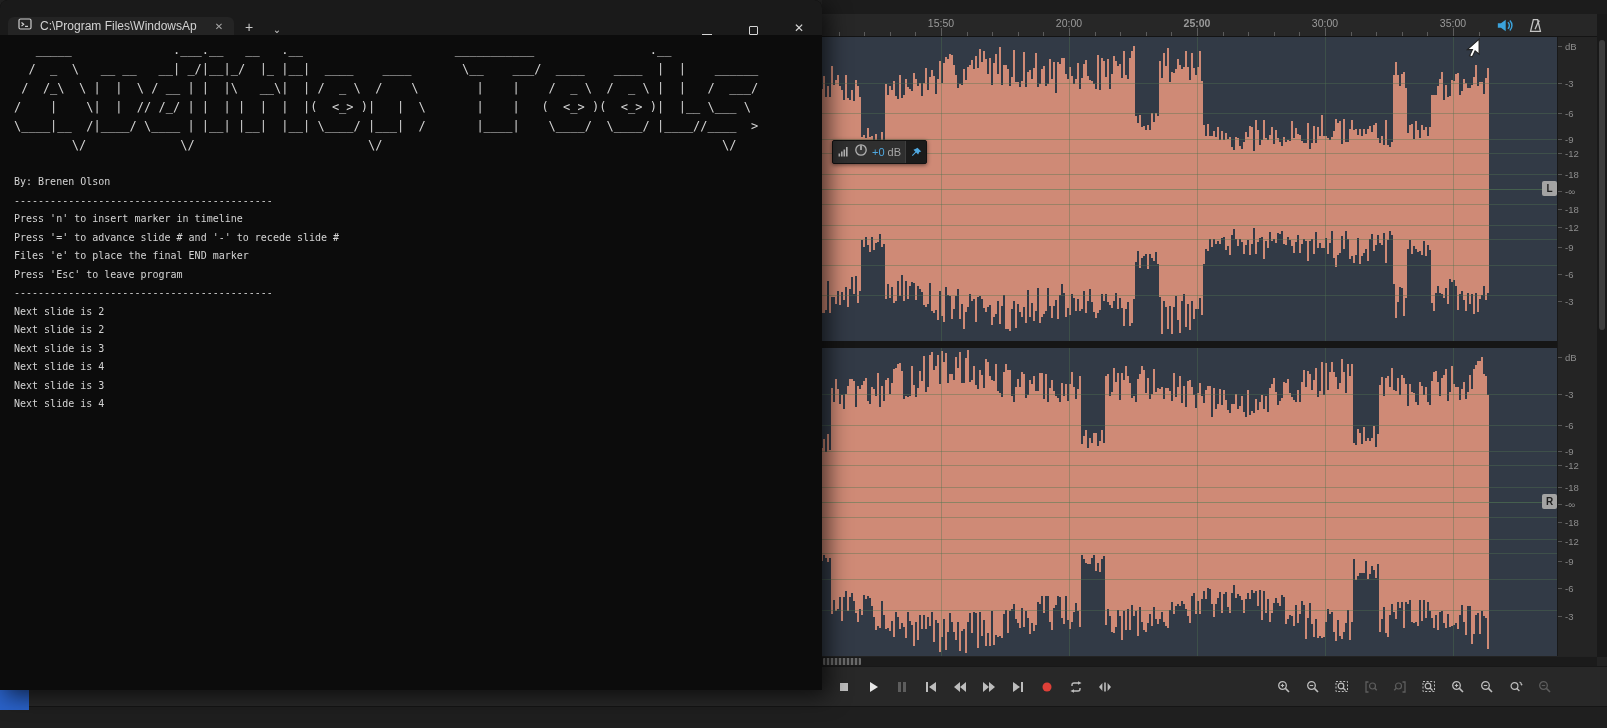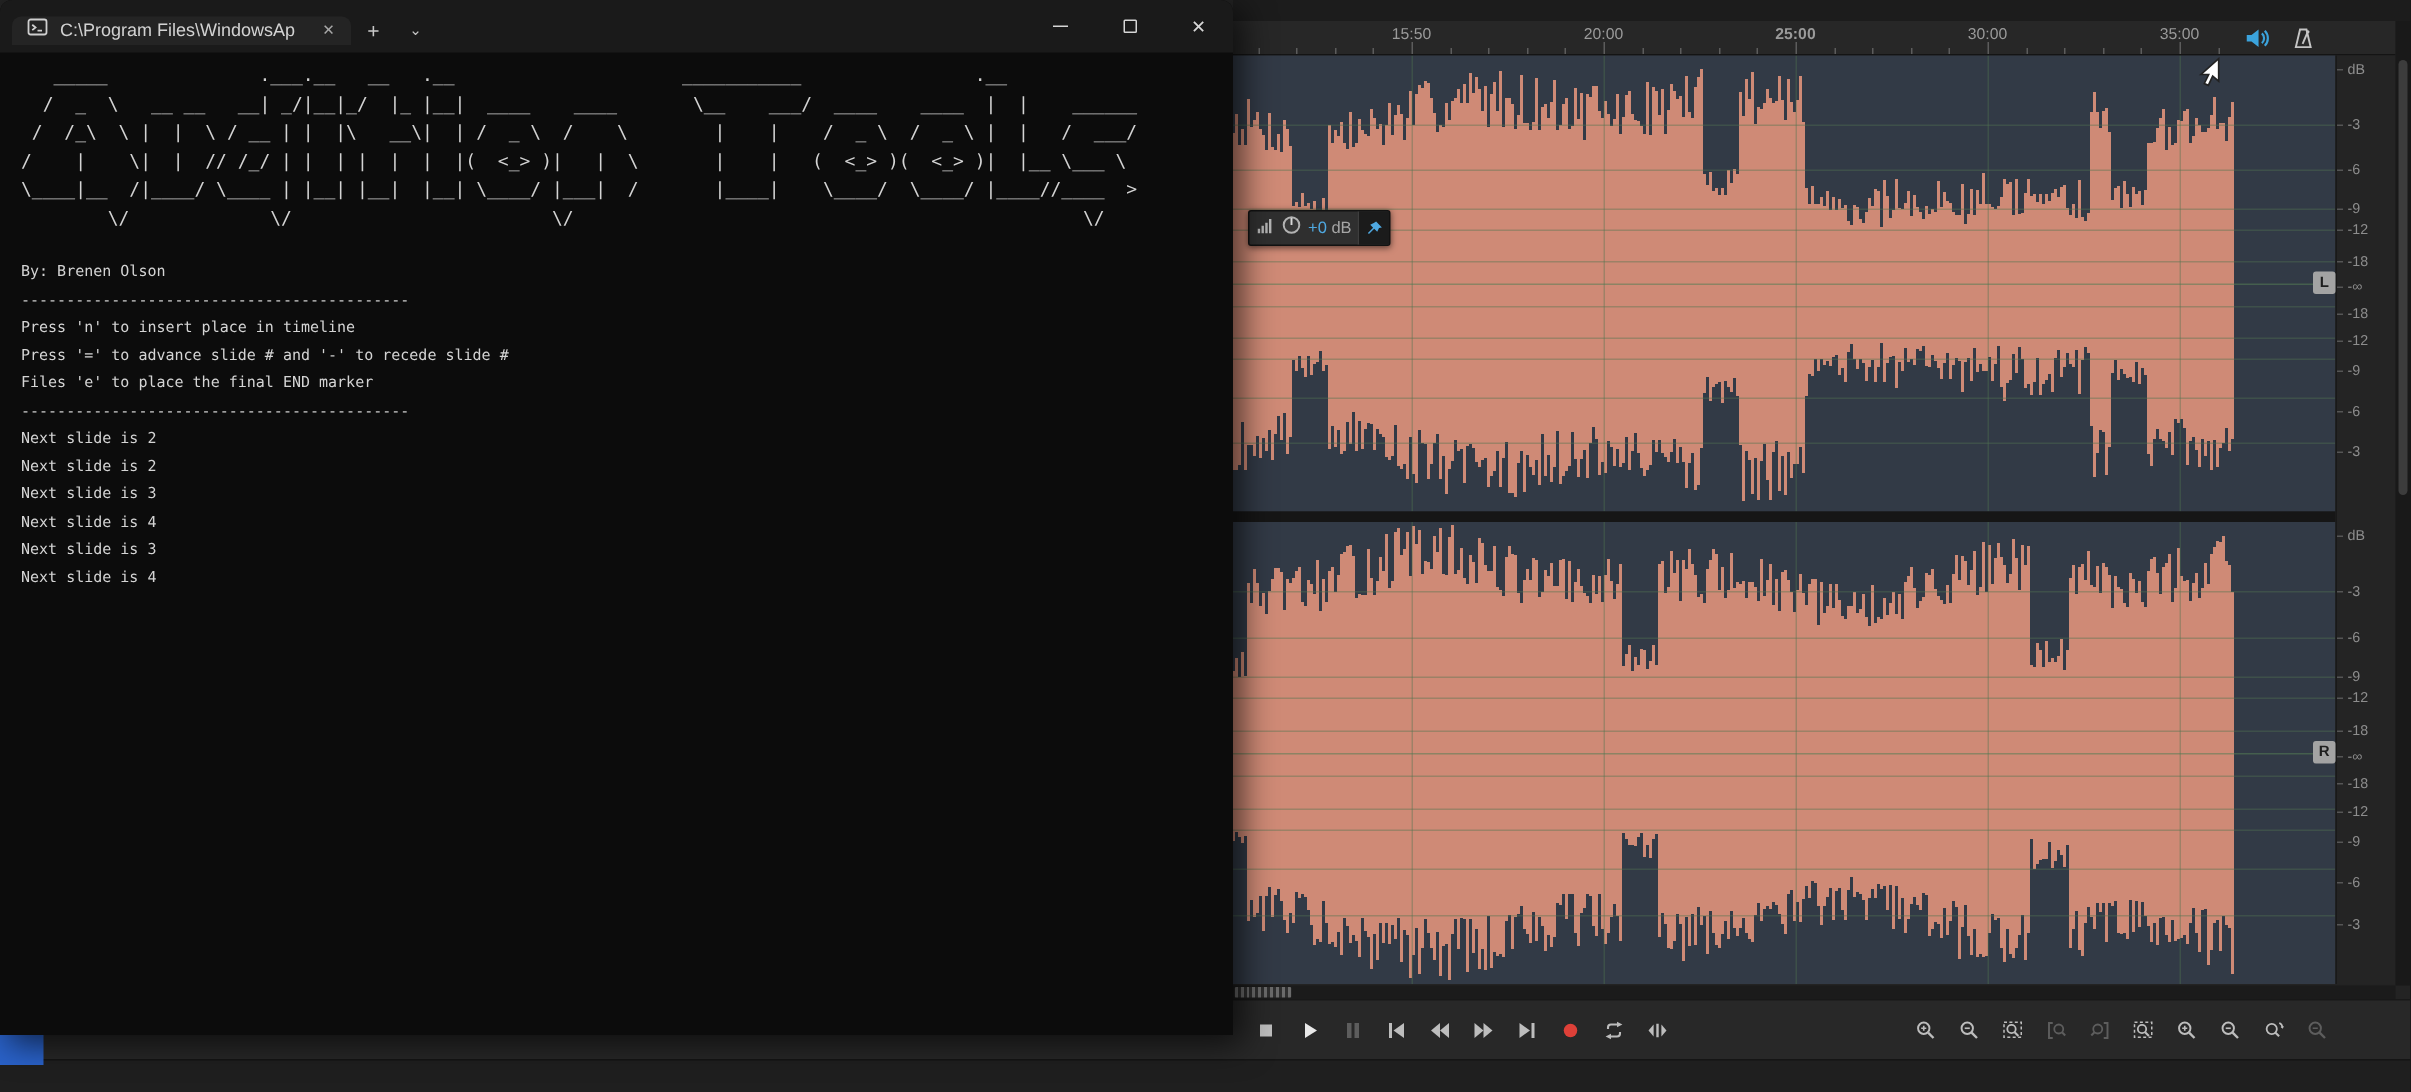--- a/index.html
+++ b/index.html
@@ -53,21 +53,21 @@
   .tgroup{position:absolute;top:8px;display:flex;gap:5px}
   .tgroup.left{left:832px}
   .tgroup.right{left:1272px}
   .tbtn{width:24px;height:24px;display:flex;align-items:center;justify-content:center;background:transparent;border:none;cursor:pointer;padding:0}
   .s-bright{color:#e8e8e8}.s-mid{color:#bdbdbd}.s-dim{color:#5d5d5d}.s-red{color:#de4038}
   .statusbar{position:absolute;left:0;top:706px;width:1607px;height:22px;background:#1f1f1f;border-top:1px solid #151515}
   .blue-corner{position:absolute;left:0;top:689px;width:29px;height:21px;background:#2a62c9}
 
   
   .terminal{position:absolute;left:0;top:0;width:822px;height:690px;background:#0c0c0c;box-shadow:6px 6px 22px rgba(0,0,0,.65);border-radius:8px 8px 0 0}
-  .t-titlebar{height:35px;background:#1a1a1a;border-radius:8px 8px 0 0;display:flex;align-items:center}
+  .t-titlebar{height:35px;background:#1a1a1a;border-radius:8px 8px 0 0;display:flex;align-items:flex-end}
   .t-tab{margin:5px 0 0 8px;width:226px;background:#242424;border-radius:6px 6px 0 0;display:flex;align-items:center;gap:8px;padding:0 6px 0 10px;cursor:pointer}
   .t-tab-title{flex:1;font-size:12px;color:#d2d2d2;white-space:nowrap;overflow:hidden}
   .t-tab-close{background:transparent;border:none;color:#a8a8a8;font-size:10px;cursor:pointer;width:18px;height:18px;border-radius:3px}
   .t-new,.t-drop{background:transparent;border:none;color:#c8c8c8;cursor:pointer;width:30px;font-size:14px;margin-top:5px}
   .t-drop{font-size:10px;width:26px}
   .t-spacer{flex:1}
   .t-winbtn{width:46px;background:transparent;border:none;color:#d6d6d6;cursor:pointer;display:flex;align-items:center;justify-content:center;font-size:12px}
   .glyph-min{display:inline-block;width:10px;height:1px;background:#d6d6d6}
   .glyph-max{display:inline-block;width:9px;height:9px;border:1px solid #d6d6d6;border-radius:1px}
   .t-body{padding:6px 0 0 14px;font-family:"DejaVu Sans Mono","Liberation Mono",monospace;color:#d4d4d4}
@@ -440,23 +440,24 @@
   <div class="t-body">
     <pre class="t-banner" id="banner">   _____              .___.__   __   .__                     ___________                .__           
   /  _  \   __ __   __| _/|__|_/  |_ |__|  ____    ____       \__    ___/  ____    ____  |  |    ______
  /  /_\  \ |  |  \ / __ | |  |\   __\|  | /  _ \  /    \        |    |    /  _ \  /  _ \ |  |   /  ___/
 /    |    \|  |  // /_/ | |  | |  |  |  |(  &lt;_&gt; )|   |  \       |    |   (  &lt;_&gt; )(  &lt;_&gt; )|  |__ \___ \ 
 \____|__  /|____/ \____ | |__| |__|  |__| \____/ |___|  /       |____|    \____/  \____/ |____//____  &gt;
         \/             \/                        \/                                               \/ </pre>
     <div class="t-out">
       <div class="t-line">By: Brenen Olson</div>
       <div class="t-line">-------------------------------------------</div>
-      <div class="t-line">Press 'n' to insert place in timeline</div>
+      <div class="t-line">Press 'n' to insert marker in timeline</div>
       <div class="t-line">Press '=' to advance slide # and '-' to recede slide #</div>
       <div class="t-line">Files 'e' to place the final END marker</div>
+      <div class="t-line">Press 'Esc' to leave program</div>
       <div class="t-line">-------------------------------------------</div>
       <div class="t-line">Next slide is 2</div>
       <div class="t-line">Next slide is 2</div>
       <div class="t-line">Next slide is 3</div>
       <div class="t-line">Next slide is 4</div>
       <div class="t-line">Next slide is 3</div>
       <div class="t-line">Next slide is 4</div>
     </div>
   </div>
 </div>

